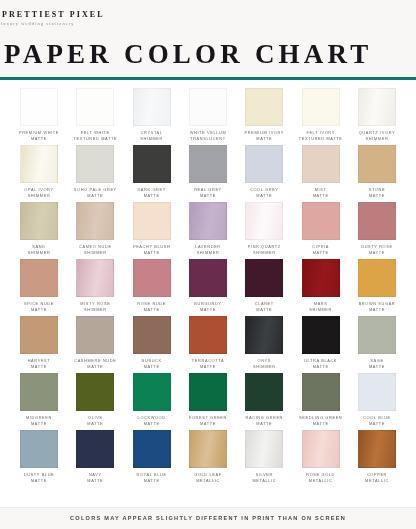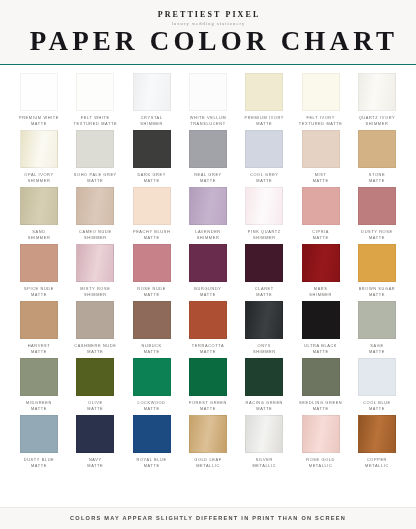--- a/index.html
+++ b/index.html
@@ -20,22 +20,22 @@
     background: #fdfcfb;
     display: flex;
     flex-direction: column;
   }
 
   
   .header {
     background: #f8f7f5;
     padding-top: 11px;
     padding-bottom: 9px;
-    text-align: center;
-    border-bottom: 1px solid #0f766e;
+    text-align: left;
+    border-bottom: 3px solid #0f766e;
     flex: 0 0 auto;
   }
   .brand {
     font-family: "Liberation Serif", serif;
     font-size: 8px;
     font-weight: bold;
     letter-spacing: 2.1px;
     color: #22201e;
     text-transform: uppercase;
     line-height: 1.1;
@@ -50,23 +50,23 @@
     text-transform: lowercase;
     line-height: 1.1;
     padding-left: 1px;
   }
   .title {
     font-family: "Liberation Serif", serif;
     font-size: 27px;
     font-weight: bold;
     letter-spacing: 4.2px;
     color: #17161a;
-    margin-top: 0;
+    margin-top: 13px;
     line-height: 1.05;
-    padding-left: 12px;
+    padding-left: 4px;
     white-space: nowrap;
   }
 
   
   .chart {
     flex: 1 1 auto;
     background: #ffffff;
     padding: 8px 14px 4px 14px;
     box-sizing: border-box;
   }

